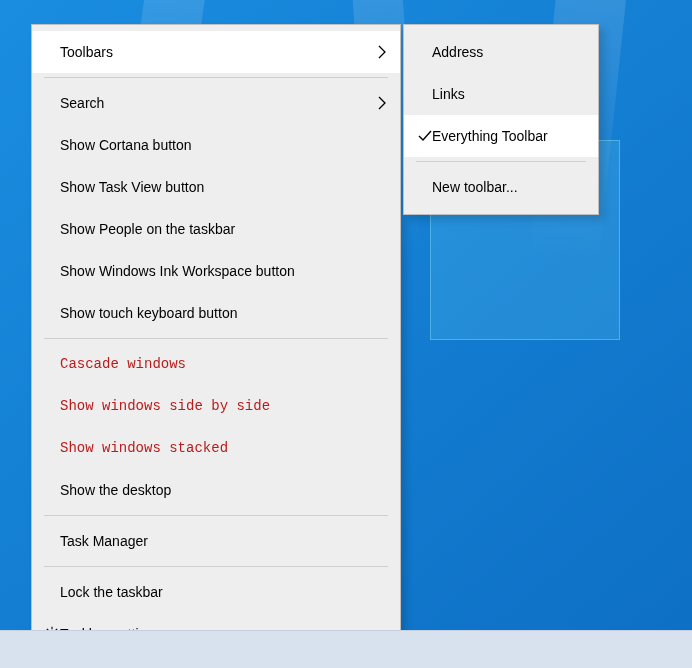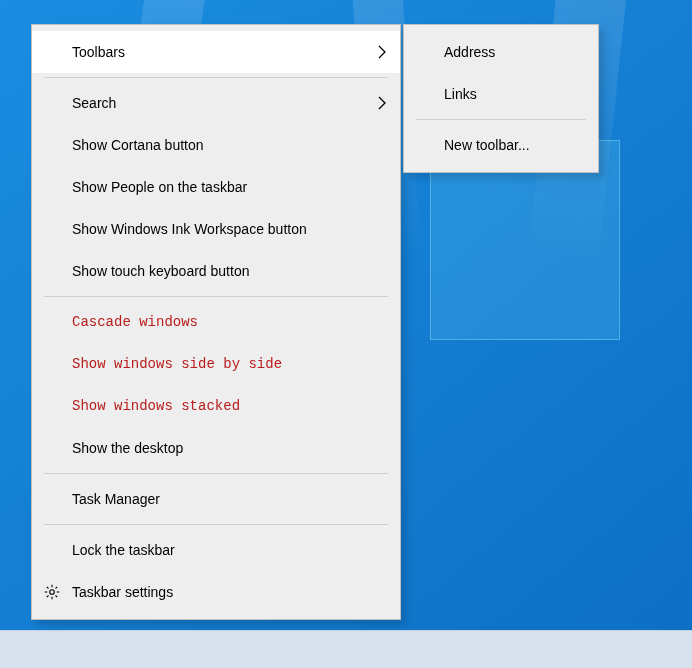--- a/index.html
+++ b/index.html
@@ -50,21 +50,21 @@
     }
     .sub-menu {
       left: 403px;
       top: 24px;
       width: 196px;
     }
     .menu-item {
       display: flex;
       align-items: center;
       height: 42px;
-      padding-left: 40px;
+      padding-left: 28px;
       padding-right: 16px;
       color: #000;
       position: relative;
       cursor: default;
     }
     .menu-item.hovered, .sub-menu .menu-item.selected {
       background: #ffffff;
     }
     .menu-item.disabled {
       color: #b91c1c;
@@ -130,20 +130,23 @@
       <svg viewBox="0 0 8 14" width="8" height="14">
           <path d="M1 1 L7 7 L1 13" fill="none" stroke="#000" stroke-width="1.3"></path>
         </svg>
     </span>
   </div>
 
   <div class="menu-item">
     <span>Show Cortana button</span>
   </div>
 
+  <div class="menu-item">
+    <span>Show Task View button</span>
+  </div>
 
   <div class="menu-item">
     <span>Show People on the taskbar</span>
   </div>
 
   <div class="menu-item">
     <span>Show Windows Ink Workspace button</span>
   </div>
 
   <div class="menu-item">
@@ -204,20 +207,28 @@
 <div class="context-menu sub-menu">
 
   <div class="menu-item">
     <span>Address</span>
   </div>
 
   <div class="menu-item">
     <span>Links</span>
   </div>
 
+  <div class="menu-item selected">
+    <span class="check">
+      <svg viewBox="0 0 14 14" width="14" height="14">
+          <path d="M1 7 L5 11 L13 2" fill="none" stroke="#000" stroke-width="1.4"></path>
+        </svg>
+    </span>
+    <span>Everything Toolbar</span>
+  </div>
 
 
   <div class="menu-sep"></div>
 
   <div class="menu-item">
     <span>New toolbar...</span>
   </div>
 
 </div>
 

